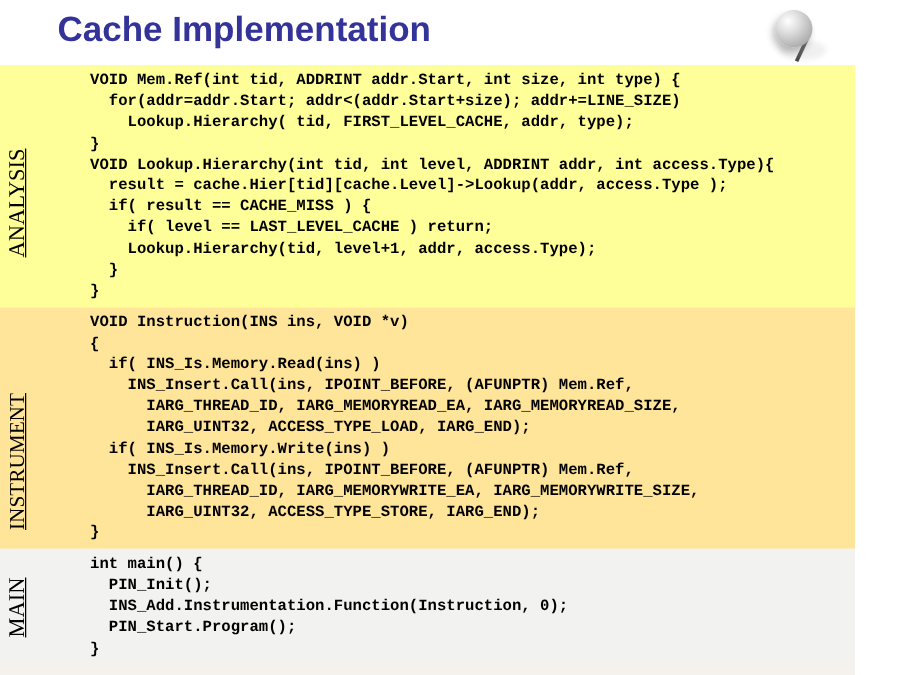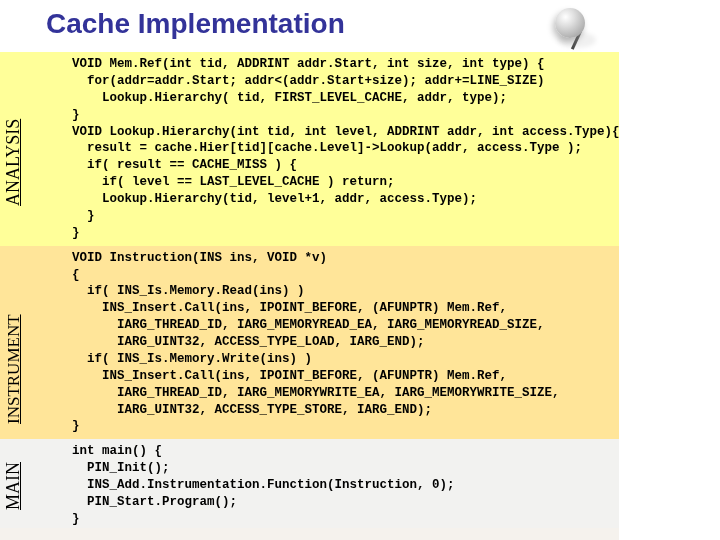--- a/index.html
+++ b/index.html
@@ -1,17 +1,17 @@
 <!DOCTYPE html>
 <html><head>
 <meta charset="utf-8">
 <style>
   * { margin: 0; padding: 0; box-sizing: border-box; }
   html, body { width: 720px; height: 540px; overflow: hidden; font-family: Tahoma, Arial, sans-serif; background: #fff; }
-  .slide { width: 619px; height: 540px; position: relative; background: #f5f2ed; }
+  .slide { width: 684px; height: 540px; position: relative; background: #f5f2ed; }
   .title-bar { height: 52px; padding: 8px 46px 0 46px; background: #fff; position: relative; }
   .title-text { color: #333399; font-weight: bold; font-size: 28px; font-family: "Trebuchet MS", Tahoma, sans-serif; }
   .pin { position: absolute; right: 12px; top: 4px; width: 60px; height: 56px; }
   .pin-shadow { position:absolute; left:11px; top:28px; width:38px; height:16px; background:rgba(0,0,0,0.06); border-radius:50%; filter:blur(2px); }
   .pin-head { position:absolute; left:8px; top:4px; width:30px; height:30px; background:radial-gradient(circle at 35% 30%, #ffffff 0%, #e0e0e0 30%, #a8a8a8 80%, #707070 100%); border-radius:50%; box-shadow: -2px 4px 6px rgba(0,0,0,0.25); }
   .pin-point { position:absolute; left:28px; top:26px; width:3px; height:20px; background:linear-gradient(#888,#444); transform:rotate(25deg); }
 
   .decl { font-family: "Courier New", monospace; font-size: 12.5px; font-weight: bold; color: #000; background: #fff; padding: 4px 0 6px 72px; }
 
   .sections { position: relative; }

